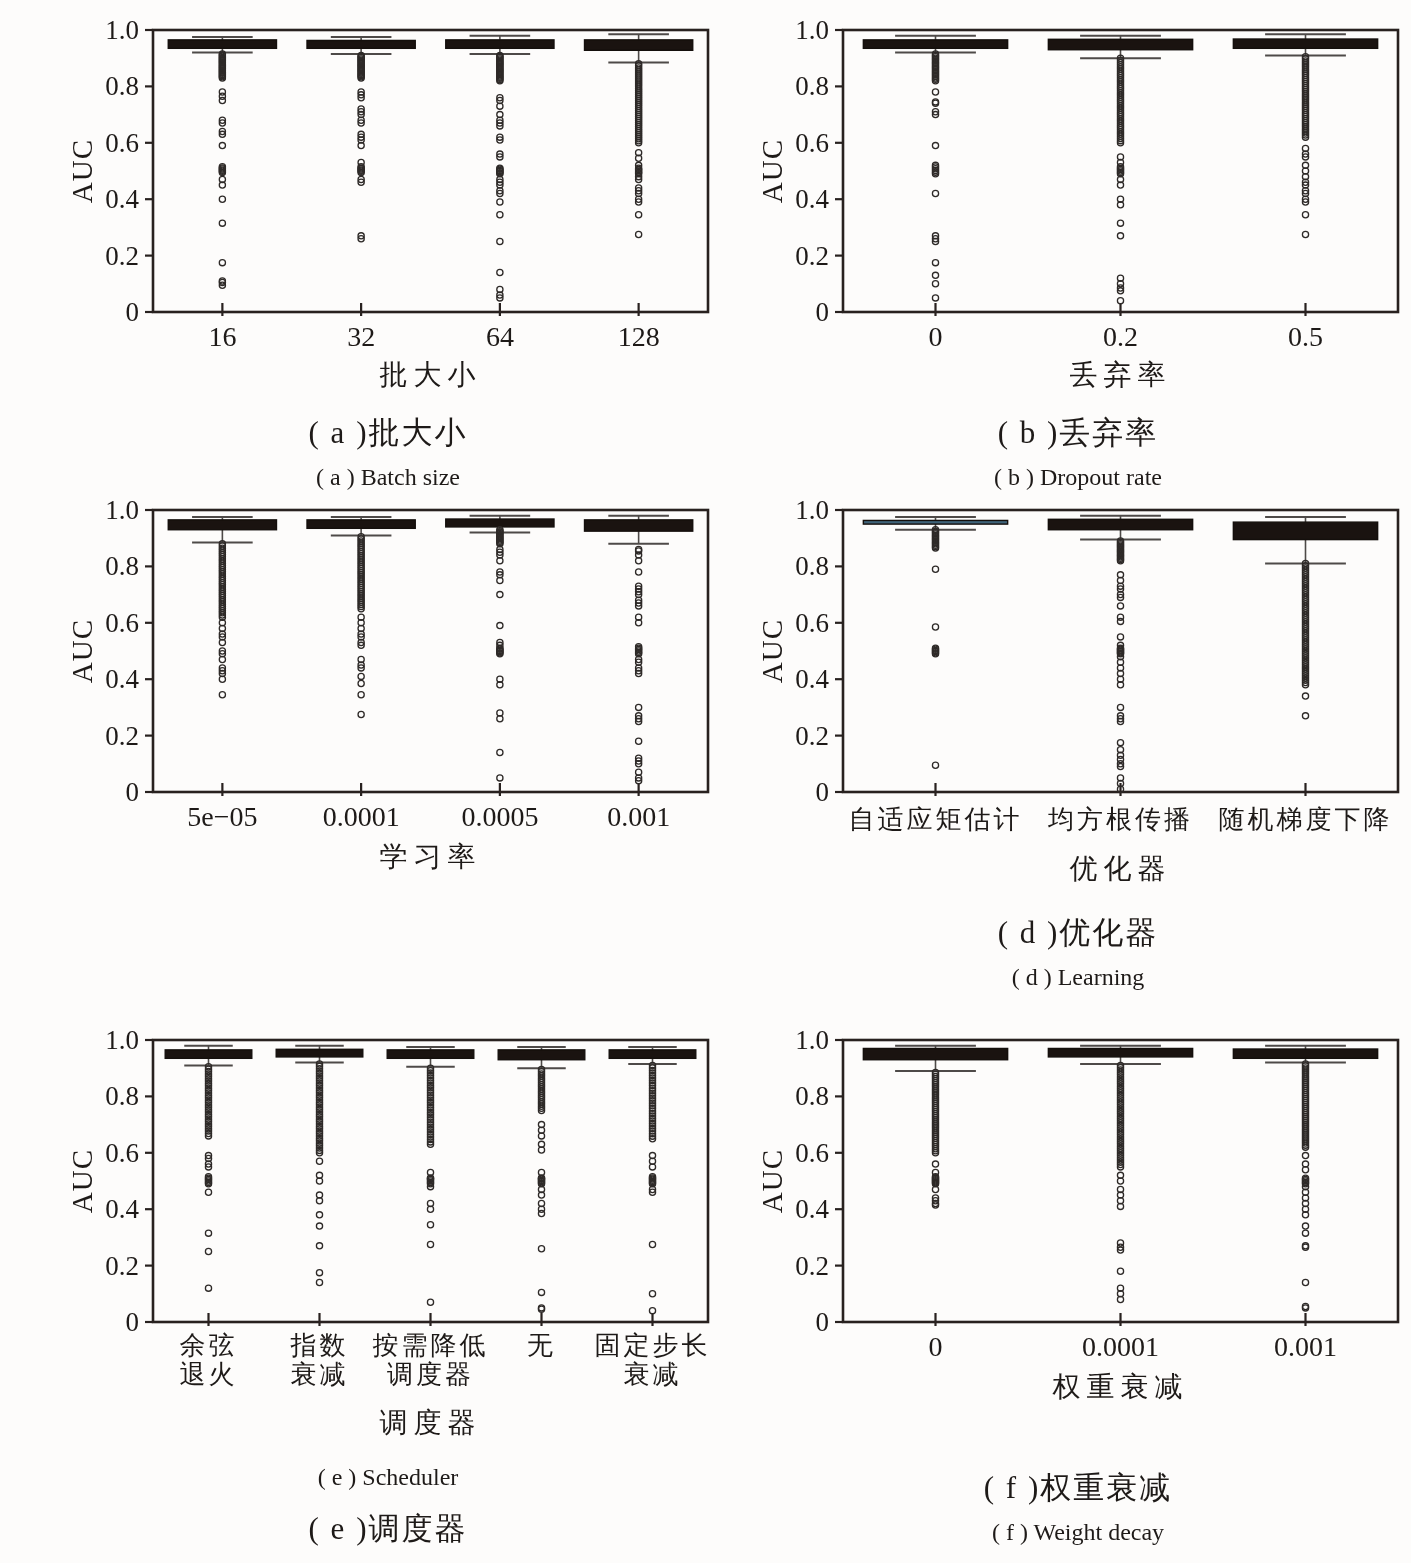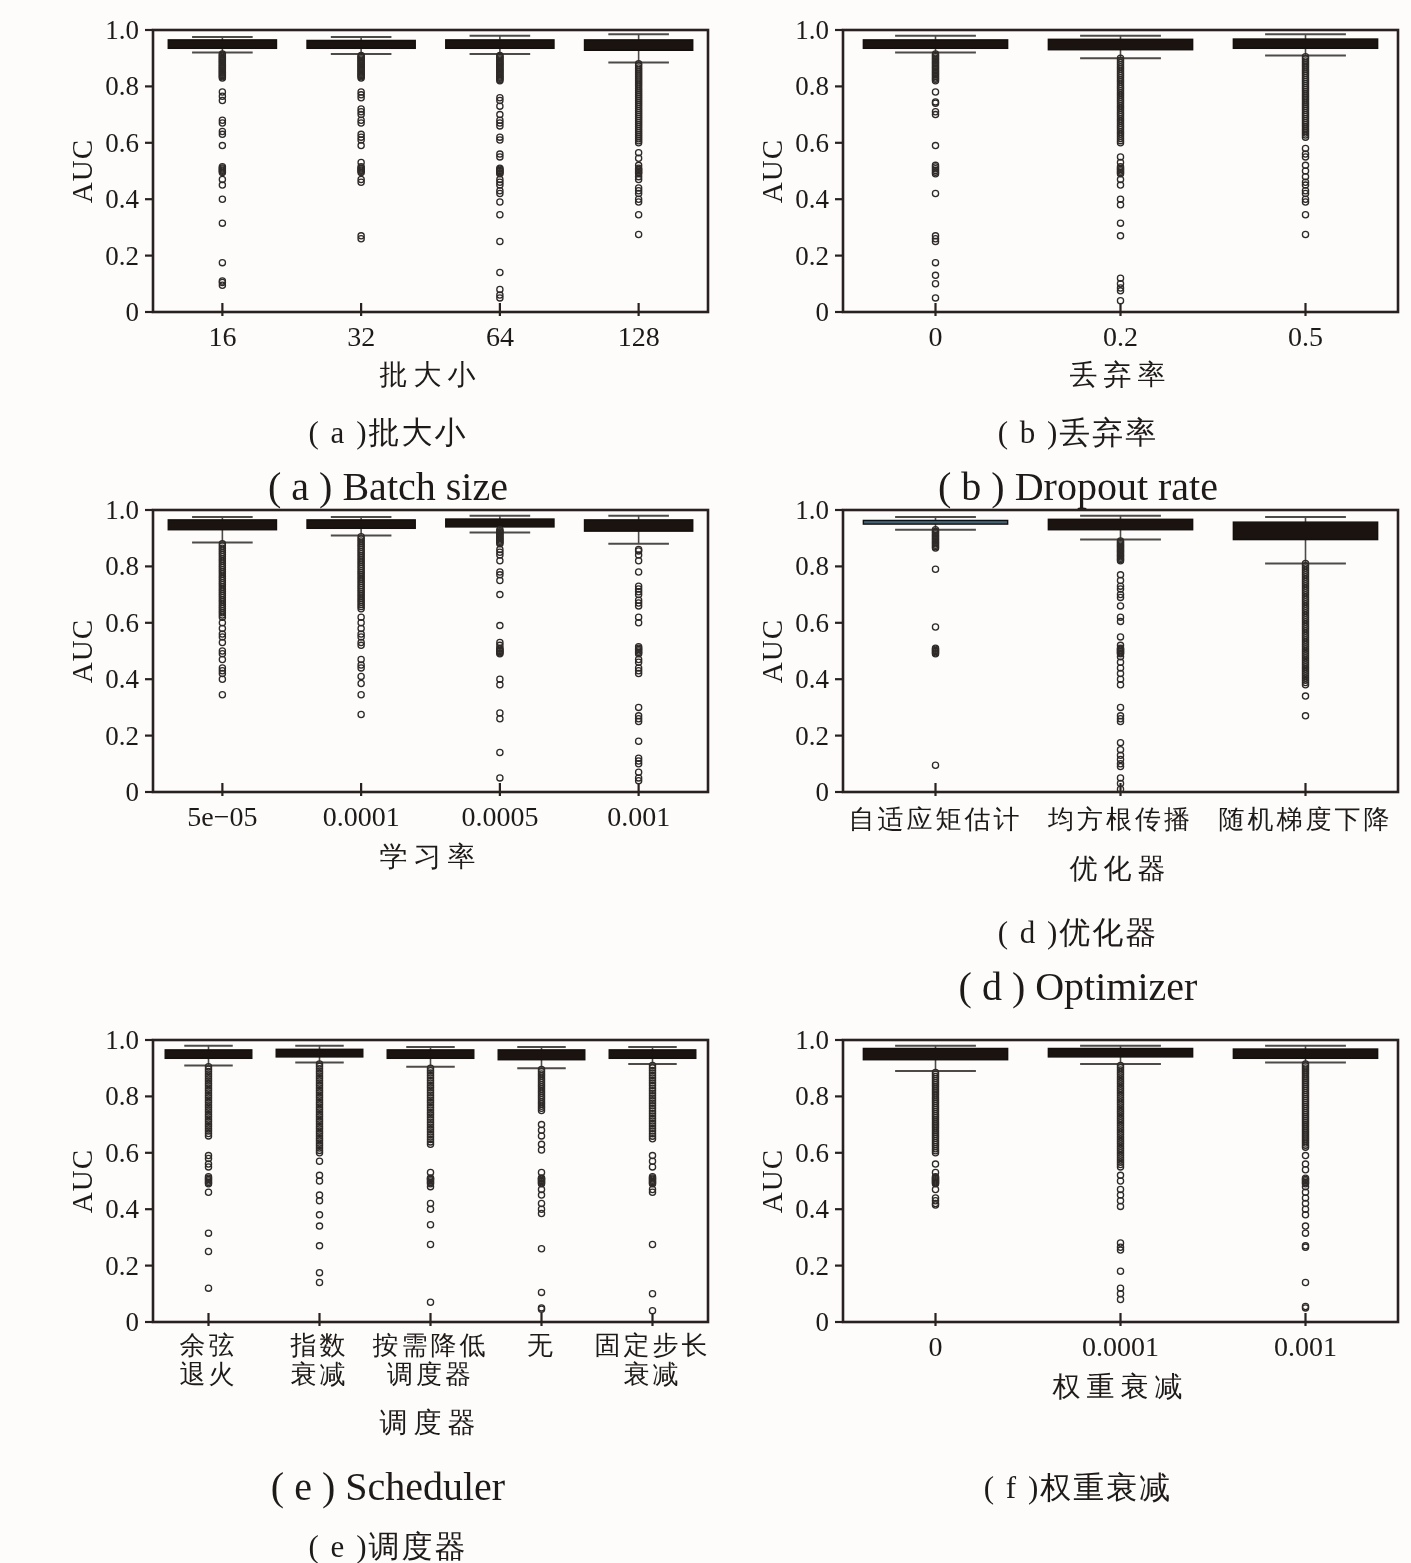--- a/index.html
+++ b/index.html
@@ -6,21 +6,21 @@
   body{
     width:1411px;height:1563px;position:relative;
     background:#fdfcfb;color:#1e1a18;
     font-family:"Liberation Serif","DejaVu Serif",serif;
     overflow:hidden;
   }
   .cell{position:absolute;width:660px;}
   .chart{width:660px;}
   .cap{width:660px;text-align:center;line-height:1.15;}
   .cap.zh{margin-top:19px;font-size:31px;letter-spacing:2px;}
-  .cap.en{margin-top:13px;font-size:40px;}
+  .cap.en{margin-top:13px;font-size:24px;}
   svg text{font-family:"Liberation Serif","DejaVu Serif",serif;}
 </style>
 </head>
 <body>
 
 <div class="cell" style="left:58px;top:12px;">
   <div class="chart"><svg width="660" height="380" viewBox="0 0 660 380">
         <rect x="95" y="18" width="555" height="282" fill="none" stroke="#28211f" stroke-width="2.6"></rect>
         <line x1="87" y1="300" x2="95" y2="300" stroke="#28211f" stroke-width="2.2"></line>
         <text x="81" y="309" font-size="27" text-anchor="end" fill="#1e1a18">0</text>
@@ -842,21 +842,21 @@
         <circle cx="557.5" cy="82.80777777777774" r="3.1" fill="none" stroke="#2e2a28" stroke-width="1.3"></circle>
         <circle cx="557.5" cy="80.5622222222222" r="3.1" fill="none" stroke="#2e2a28" stroke-width="1.3"></circle>
         <circle cx="557.5" cy="78.31666666666663" r="3.1" fill="none" stroke="#2e2a28" stroke-width="1.3"></circle>
         <circle cx="557.5" cy="76.0711111111111" r="3.1" fill="none" stroke="#2e2a28" stroke-width="1.3"></circle>
         <circle cx="557.5" cy="73.82555555555552" r="3.1" fill="none" stroke="#2e2a28" stroke-width="1.3"></circle>
         <circle cx="557.5" cy="71.57999999999998" r="3.1" fill="none" stroke="#2e2a28" stroke-width="1.3"></circle>
         <circle cx="557.5" cy="204.12" r="3.1" fill="none" stroke="#2e2a28" stroke-width="1.3"></circle>
         <circle cx="557.5" cy="223.86" r="3.1" fill="none" stroke="#2e2a28" stroke-width="1.3"></circle>
       </svg></div>
   <div class="cap zh">( d )优化器</div>
-  <div class="cap en">( d ) Optimizer</div>
+  <div class="cap en">( d ) Learning</div>
 </div>
 
 <div class="cell" style="left:58px;top:1022px;">
   <div class="chart"><svg width="660" height="425" viewBox="0 0 660 425">
         <rect x="95" y="18" width="555" height="282" fill="none" stroke="#28211f" stroke-width="2.6"></rect>
         <line x1="87" y1="300" x2="95" y2="300" stroke="#28211f" stroke-width="2.2"></line>
         <text x="81" y="309" font-size="27" text-anchor="end" fill="#1e1a18">0</text>
         <line x1="87" y1="243.6" x2="95" y2="243.6" stroke="#28211f" stroke-width="2.2"></line>
         <text x="81" y="252.6" font-size="27" text-anchor="end" fill="#1e1a18">0.2</text>
         <line x1="87" y1="187.2" x2="95" y2="187.2" stroke="#28211f" stroke-width="2.2"></line>
@@ -1346,13 +1346,14 @@
         <circle cx="557.5" cy="192.84" r="3.1" fill="none" stroke="#2e2a28" stroke-width="1.3"></circle>
         <circle cx="557.5" cy="204.12" r="3.1" fill="none" stroke="#2e2a28" stroke-width="1.3"></circle>
         <circle cx="557.5" cy="211.17000000000002" r="3.1" fill="none" stroke="#2e2a28" stroke-width="1.3"></circle>
         <circle cx="557.5" cy="223.86" r="3.1" fill="none" stroke="#2e2a28" stroke-width="1.3"></circle>
         <circle cx="557.5" cy="225.26999999999998" r="3.1" fill="none" stroke="#2e2a28" stroke-width="1.3"></circle>
         <circle cx="557.5" cy="260.52" r="3.1" fill="none" stroke="#2e2a28" stroke-width="1.3"></circle>
         <circle cx="557.5" cy="284.49" r="3.1" fill="none" stroke="#2e2a28" stroke-width="1.3"></circle>
         <circle cx="557.5" cy="285.9" r="3.1" fill="none" stroke="#2e2a28" stroke-width="1.3"></circle>
       </svg></div>
   <div class="cap zh">( f )权重衰减</div>
+  <div class="cap en">( f ) Weight decay</div>
 </div>
 
 </body></html>

